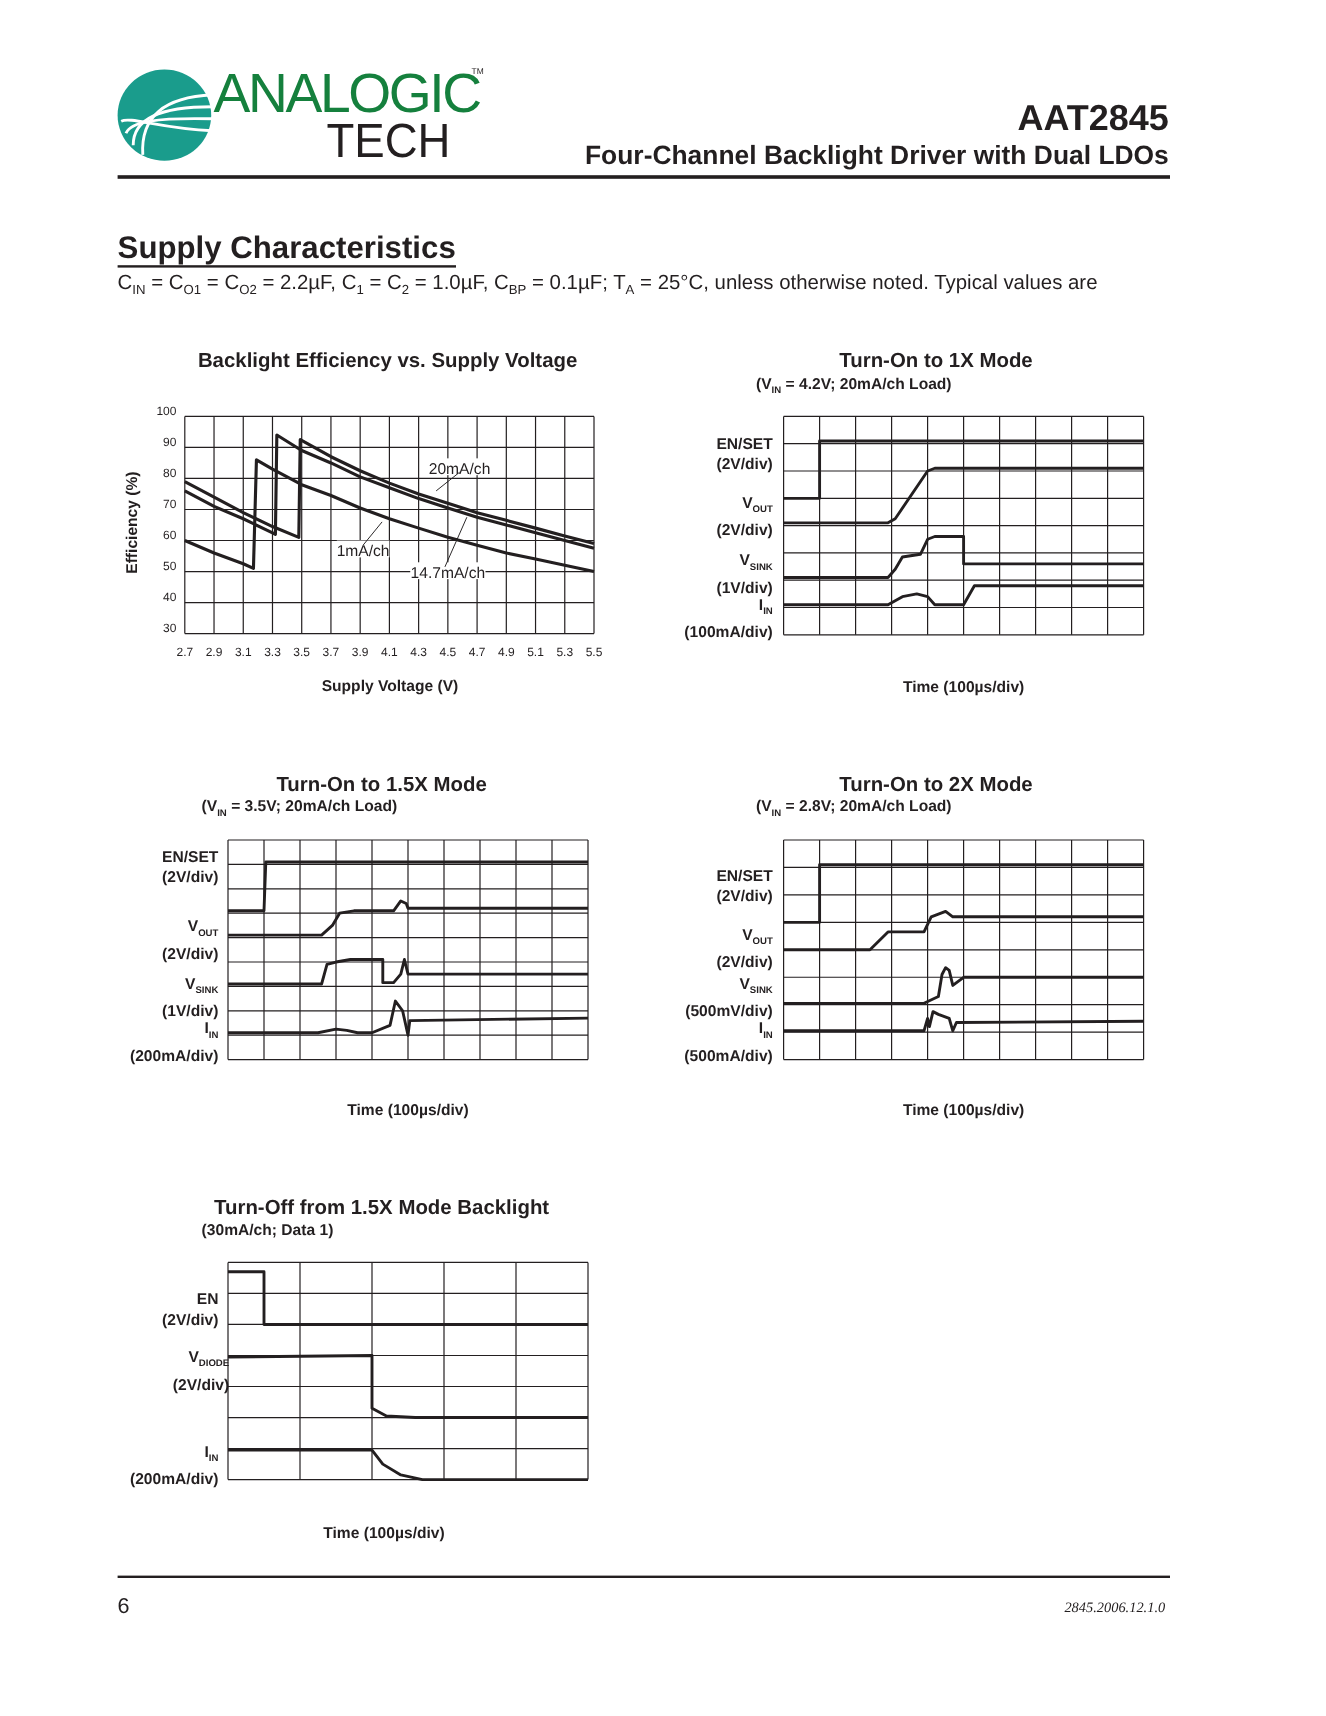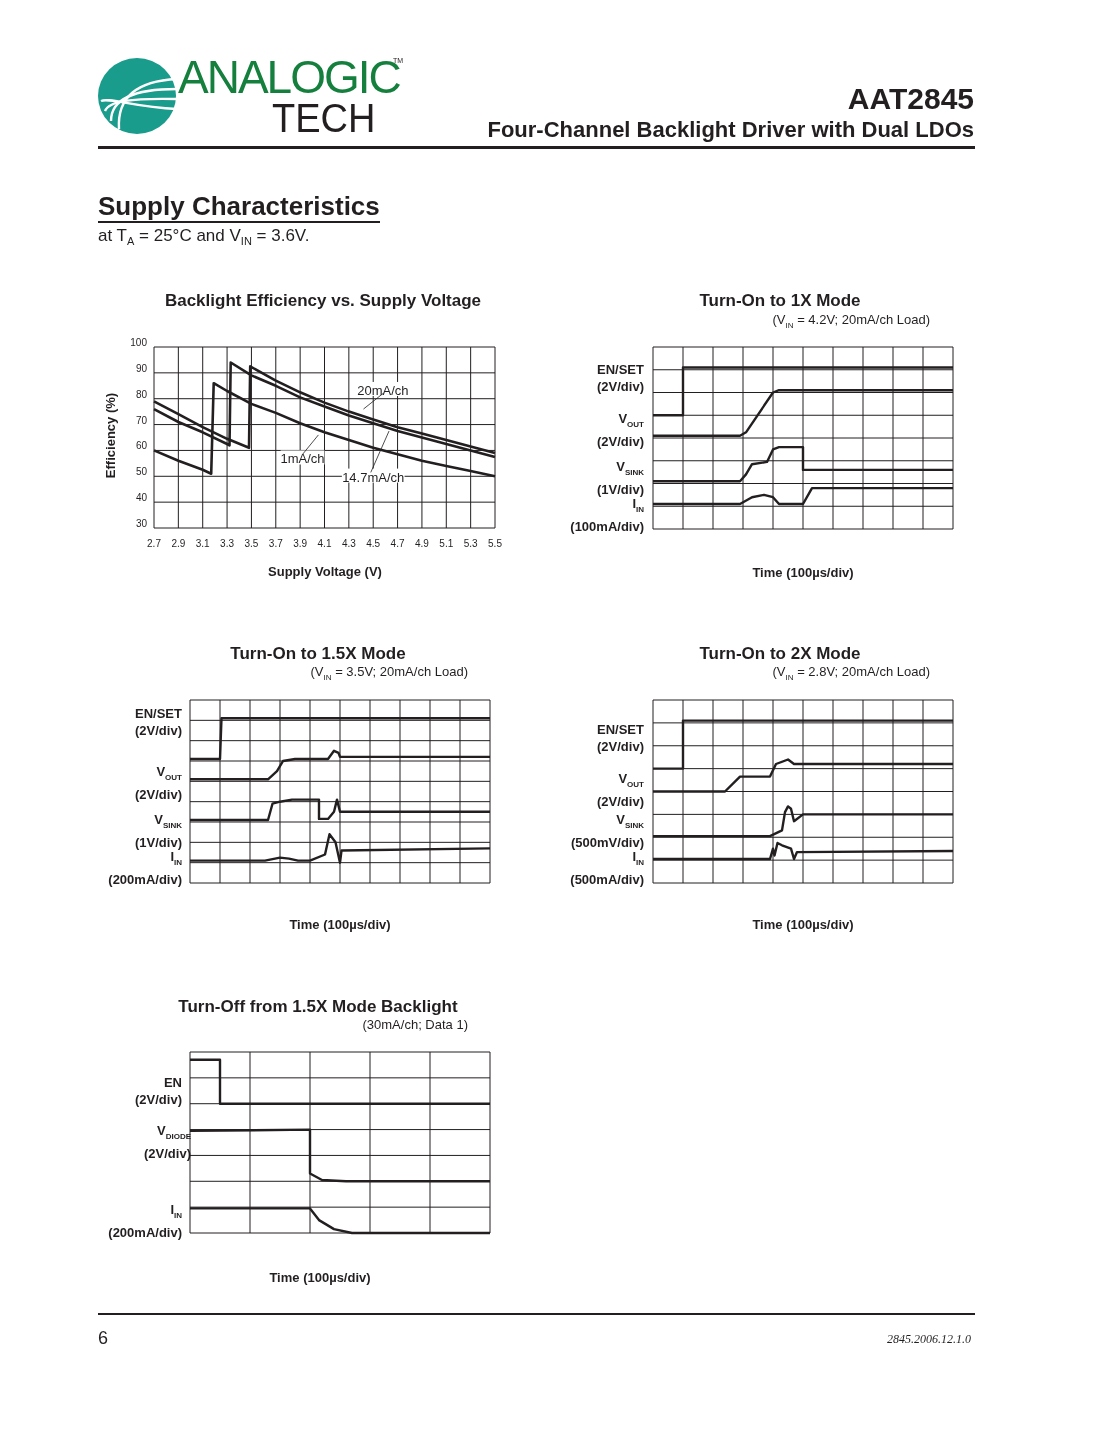--- a/index.html
+++ b/index.html
@@ -8,21 +8,21 @@
   .logo-word1 { left: 178px; top: 54px; font-size: 46px; letter-spacing: -2px; font-family: "Liberation Sans", sans-serif; color: #15803d; line-height: 1; }
   .logo-word2 { left: 272px; top: 98px; font-size: 40px; font-weight: 300; letter-spacing: 0px; font-family: "Liberation Sans", sans-serif; color: #231f20; line-height: 1; transform: scaleX(0.95); transform-origin: left; }
   .tm { left: 393px; top: 57px; font-size: 7px; }
   .part-no { right: 131px; top: 82px; font-size: 30px; font-weight: bold; text-align: right; }
   .subtitle { right: 131px; top: 117px; font-size: 22px; font-weight: bold; white-space: nowrap; }
   .rule-top { left: 98px; top: 146px; width: 877px; height: 3px; background: #231f20; }
   .section-title { left: 98px; top: 191px; font-size: 26px; font-weight: bold; border-bottom: 2px solid #231f20; padding-bottom: 0px; line-height: 30px; }
   .cond { left: 98px; top: 225px; width: 880px; font-size: 17px; line-height: 21px; }
   .cond sub { font-size: 11px; }
   .chart-title { font-size: 17px; font-weight: bold; text-align: center; white-space: nowrap; }
-  .chart-sub { font-size: 13px; font-weight: normal; text-align: right; white-space: nowrap; }
+  .chart-sub { font-size: 13px; font-weight: bold; text-align: left; white-space: nowrap; }
   .chart-sub sub { font-size: 8px; }
   .axis-label { font-size: 13px; font-weight: bold; text-align: center; white-space: nowrap; }
   .ch-label { font-size: 13px; font-weight: bold; text-align: right; line-height: 17px; white-space: nowrap; }
   .ch-label sub { font-size: 8px; }
   svg { position: absolute; overflow: visible; }
   .rule-bot { left: 98px; top: 1313px; width: 877px; height: 2px; background: #231f20; }
   .page-no { left: 98px; top: 1328px; font-size: 18px; }
   .doc-code { right: 134px; top: 1332px; font-size: 12px; font-style: italic; font-family: "Liberation Serif", serif; }
 </style>
 </head>
@@ -39,21 +39,21 @@
   <div class="abs logo-word1">ANALOGIC</div>
   <div class="abs logo-word2">TECH</div>
   <div class="abs tm">TM</div>
 </div>
 <div class="abs part-no">AAT2845</div>
 <div class="abs subtitle">Four-Channel Backlight Driver with Dual LDOs</div>
 <div class="abs rule-top"></div>
 
 <div class="abs section-title">Supply Characteristics</div>
 <div class="abs cond">
-  <div>at T<sub>A</sub> = 25°C and V<sub>IN</sub> = 3.6V.</div>
+  <div>C<sub>IN</sub> = C<sub>O1</sub> = C<sub>O2</sub> = 2.2µF, C<sub>1</sub> = C<sub>2</sub> = 1.0µF, C<sub>BP</sub> = 0.1µF; T<sub>A</sub> = 25°C, unless otherwise noted. Typical values are</div>
 </div>
 
 <div>
   <div class="abs chart-title" style="left:98px;width:450px;top:291px">Backlight Efficiency vs. Supply Voltage</div>
   <div class="abs axis-label" style="left:30px;top:428px;width:160px;transform:rotate(-90deg);transform-origin:center;">Efficiency (%)</div>
   <div class="abs axis-label" style="left:154px;width:342px;top:564px">Supply Voltage (V)</div>
   <svg id="eff-svg" style="left:0;top:0" width="1105" height="600">
       <g>
         <line x1="154" y1="347" x2="154" y2="528" stroke="#231f20" stroke-width="1"></line>
         <line x1="178.35714285714283" y1="347" x2="178.35714285714283" y2="528" stroke="#231f20" stroke-width="1"></line>

